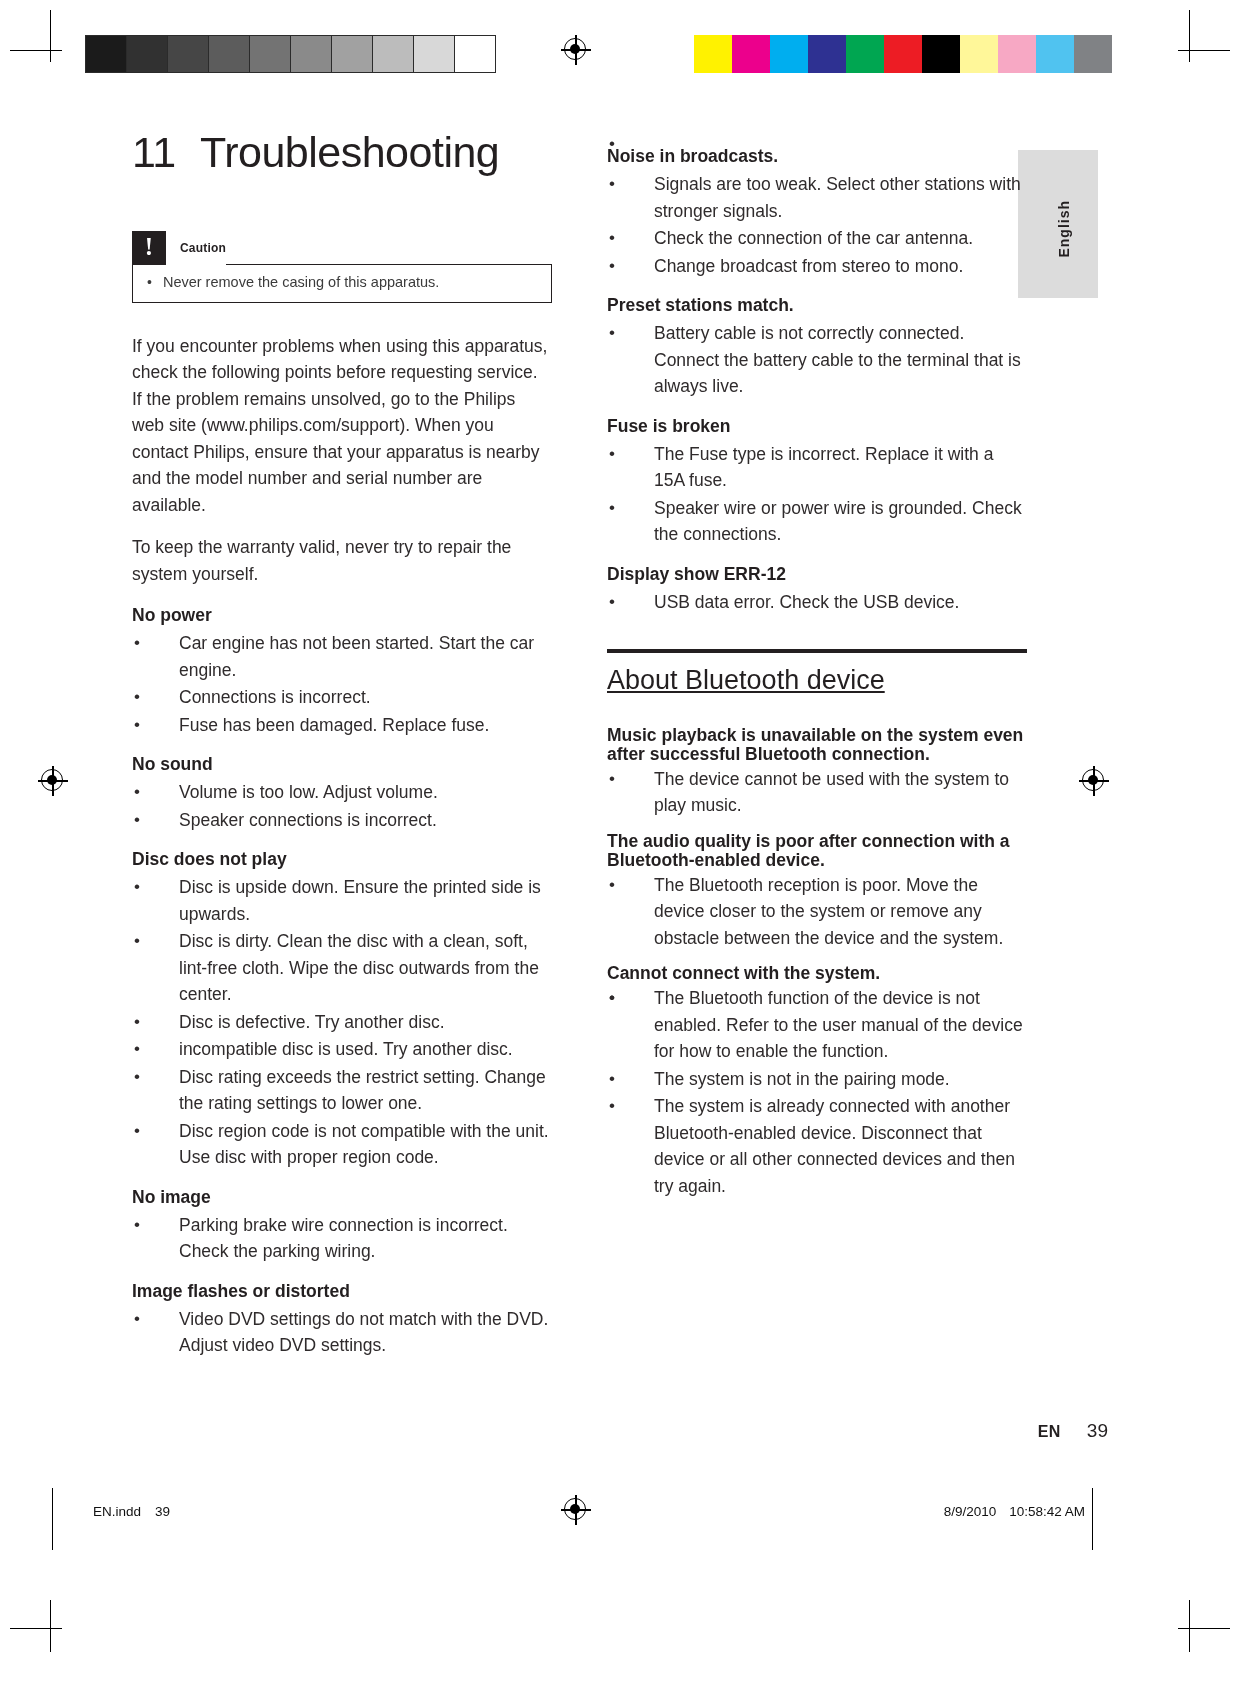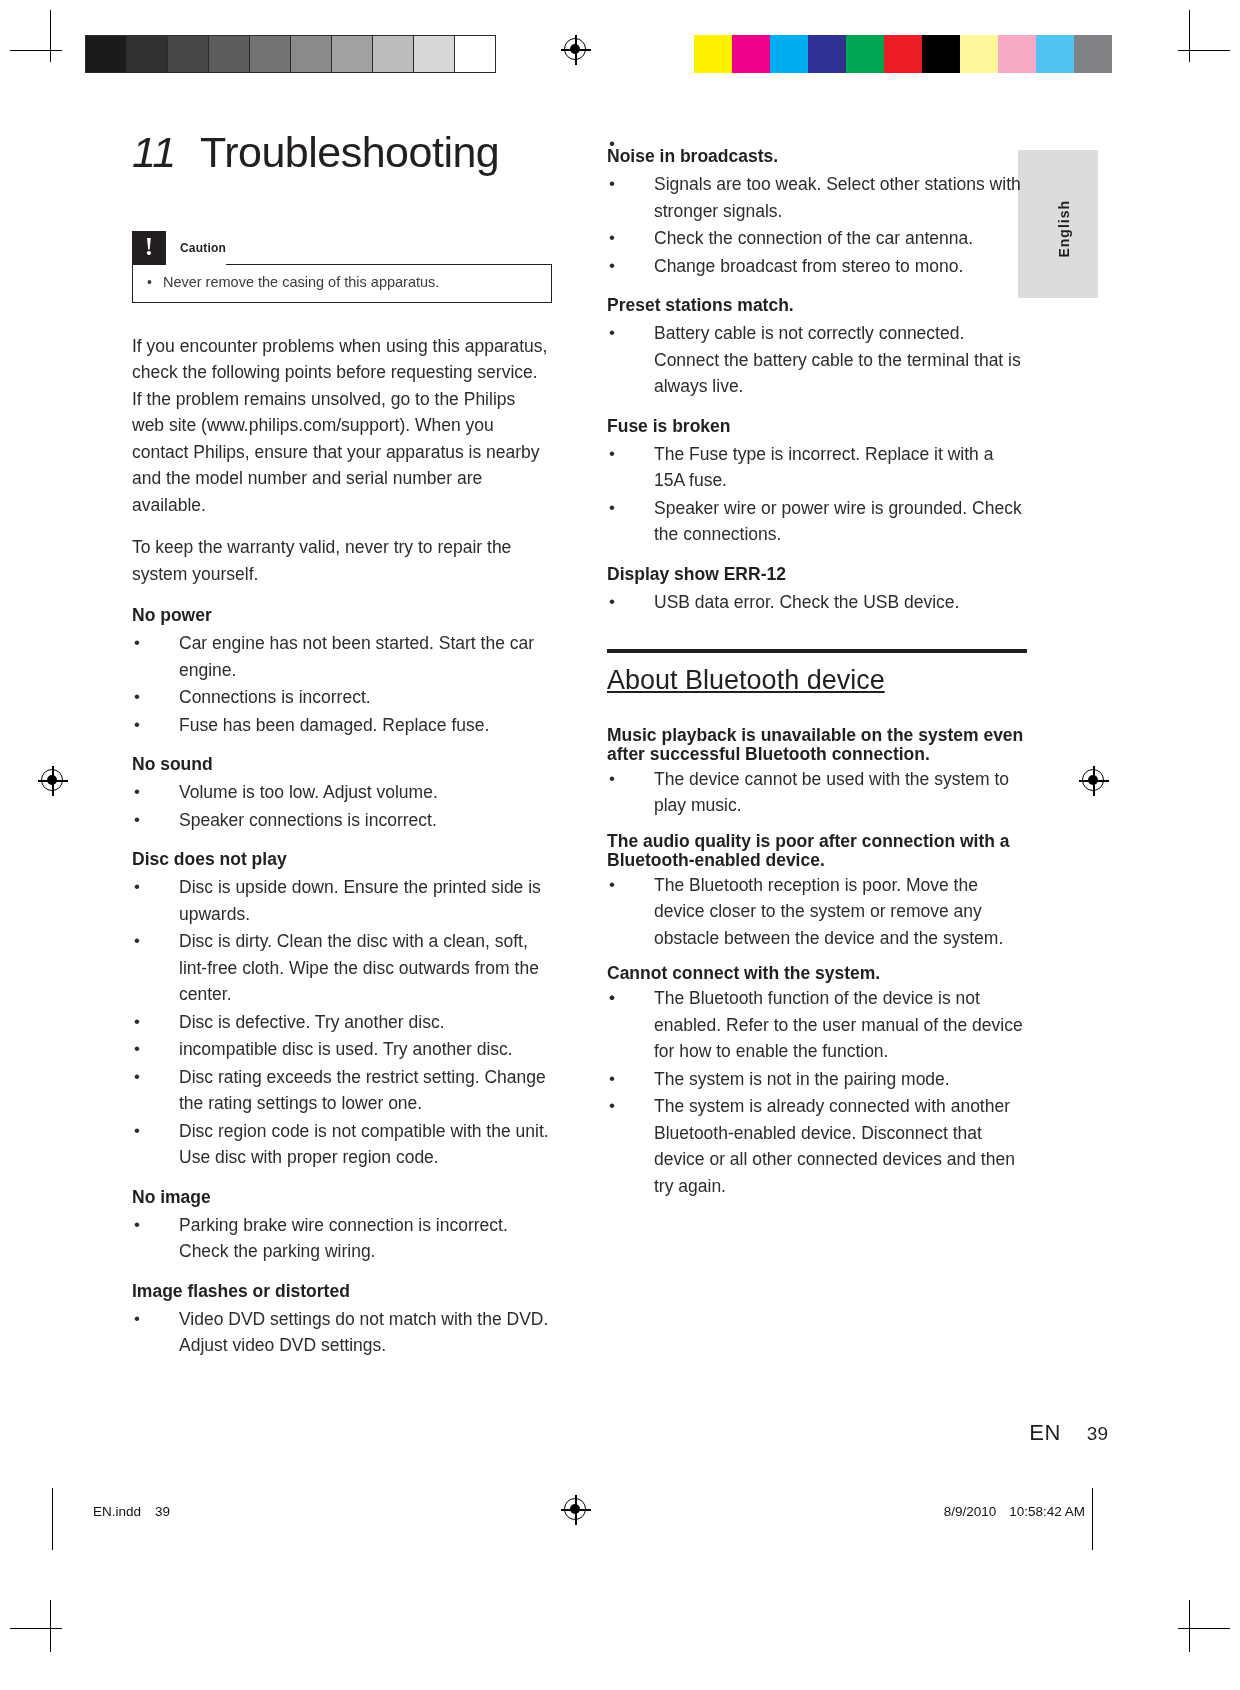--- a/index.html
+++ b/index.html
@@ -30,21 +30,21 @@
 
   .col{position:absolute;top:130px;width:420px;}
   .col-left{left:132px;}
   .col-right{left:607px;}
 
   h1.chapter{
     font-size:43px;font-weight:400;letter-spacing:-0.5px;
     margin:0 0 56px 0;line-height:1.05;color:#231f20;
     display:flex;gap:20px;
   }
-  h1.chapter .num{min-width:48px;font-style:italic;}
+  h1.chapter .num{min-width:48px;}
 
   
   .caution{margin:0 0 30px 0;position:relative;}
   .caution-head{display:flex;align-items:center;height:34px;}
   .caution-mark{
     width:34px;height:34px;background:#231f20;color:#fff;
     font-size:25px;font-weight:700;line-height:31px;text-align:center;
     font-family:"Liberation Serif", serif;
   }
   .caution-title{font-size:12px;font-weight:700;margin-left:14px;letter-spacing:.2px;}
@@ -84,21 +84,21 @@
     position:absolute;right:42px;top:50px;
     transform:rotate(-90deg);transform-origin:100% 0;
     font-size:14px;font-weight:700;letter-spacing:1px;white-space:nowrap;color:#231f20;
   }
 
   
   .pagefoot{
     position:absolute;right:132px;top:1420px;
     display:flex;align-items:baseline;gap:26px;
   }
-  .pagefoot .en{font-size:22px;font-weight:400;letter-spacing:.5px;}
+  .pagefoot .en{font-size:16px;font-weight:700;letter-spacing:.5px;}
   .pagefoot .pn{font-size:19px;font-weight:400;}
 
   .slug{position:absolute;top:1504px;font-size:13.5px;color:#111;font-family:"Liberation Sans", sans-serif;}
   .slug-left{left:93px;display:flex;gap:14px;}
   .slug-right{right:155px;display:flex;gap:13px;}
 </style>
 </head>
 <body>
 
 <div class="crop" style="left:50px;top:10px;width:1.4px;height:52px;"></div>

